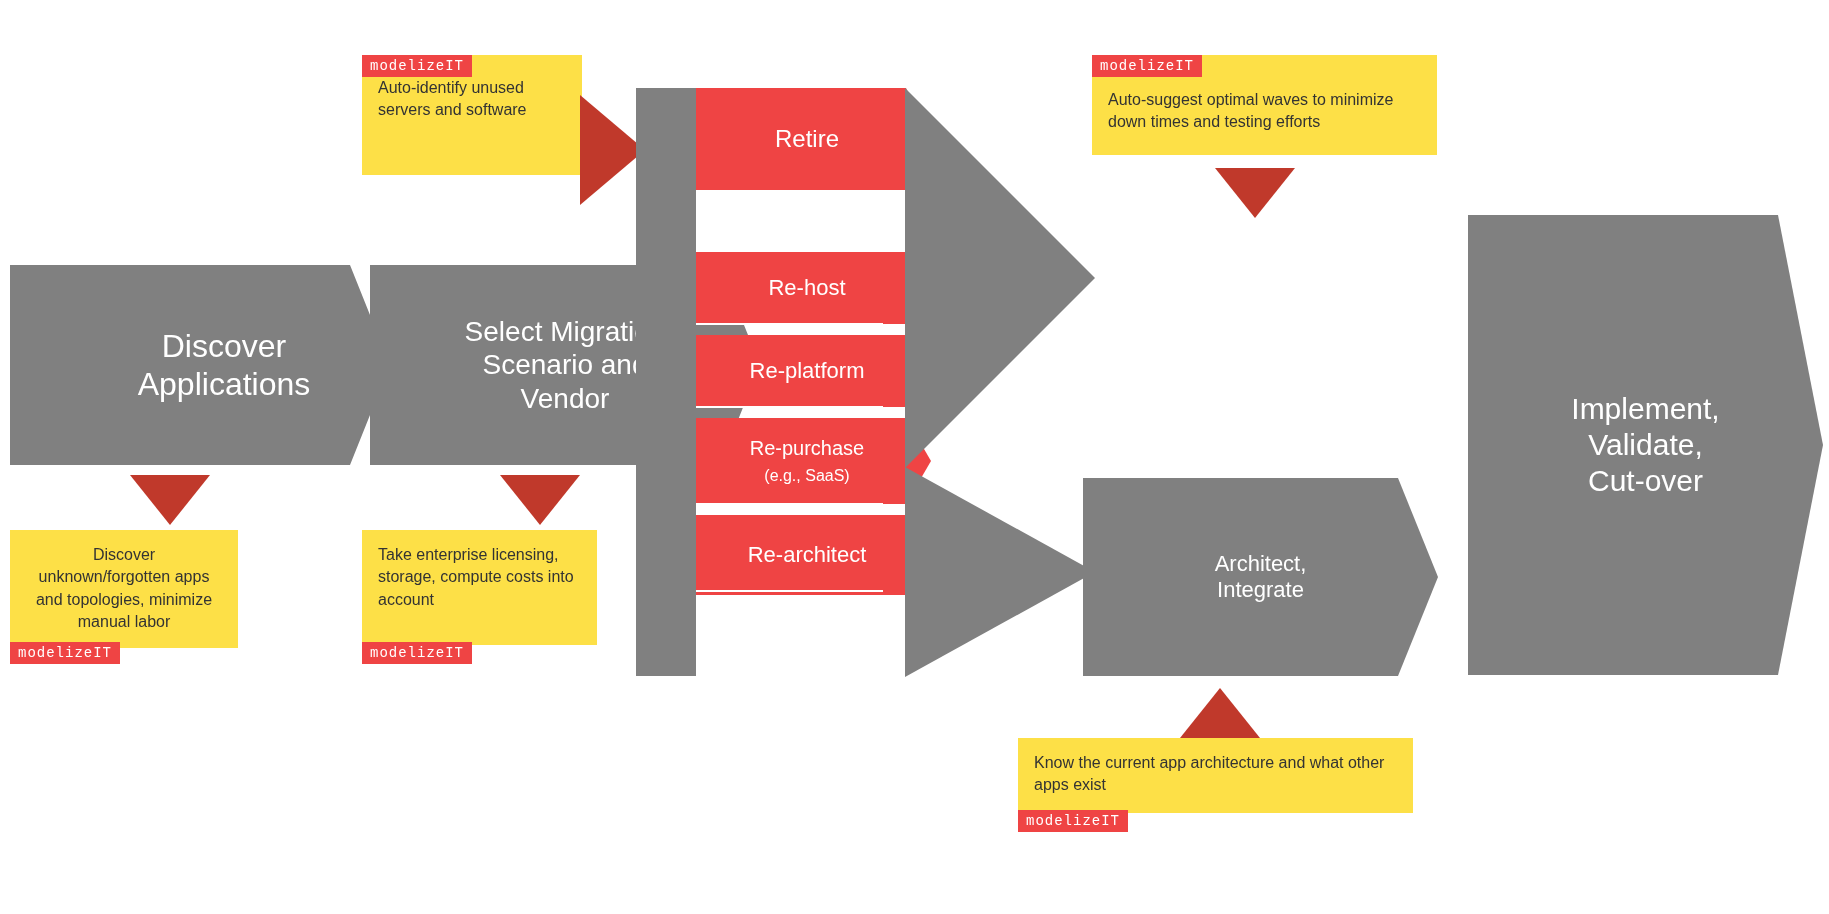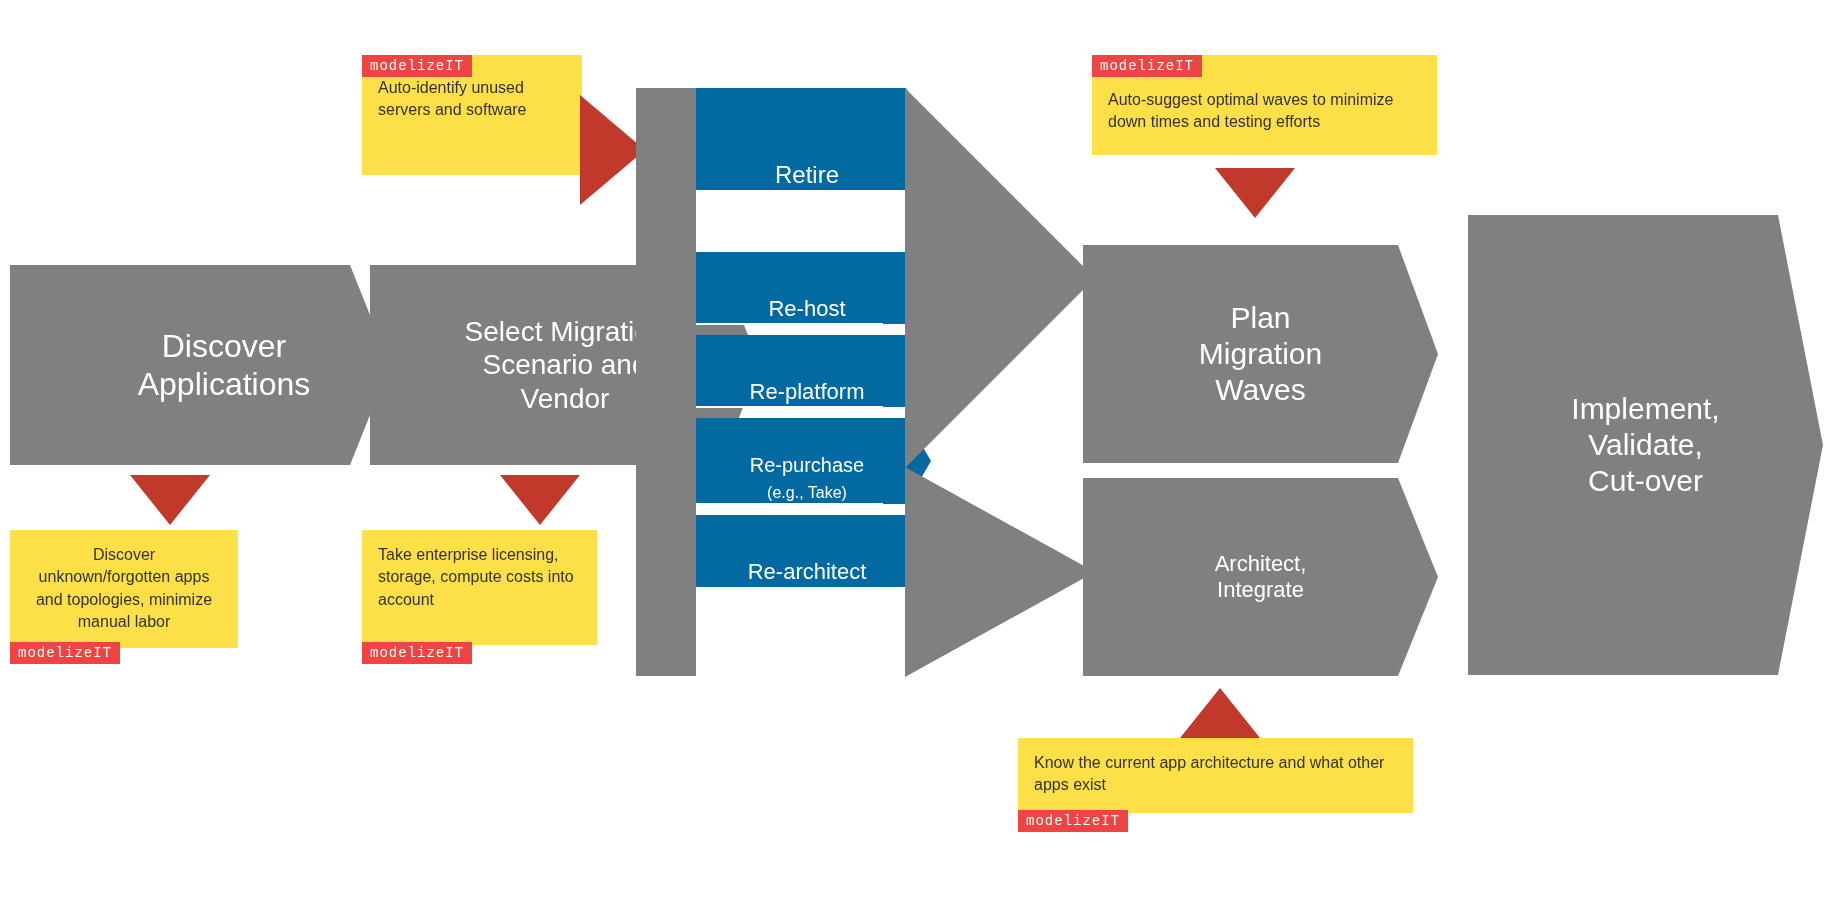--- a/index.html
+++ b/index.html
@@ -27,24 +27,24 @@
       justify-content: center;
       text-align: center;
       font-size: 28px;
       font-weight: 300;
       line-height: 1.2;
       position: absolute;
       clip-path: polygon(0 0, calc(100% - 40px) 0, 100% 50%, calc(100% - 40px) 100%, 0 100%);
     }
 
     .arrow-shape-small {
-      background: #0369a1;
+      background: #ef4444;
       color: #fff;
       display: flex;
-      align-items: flex-end;
+      align-items: center;
       justify-content: center;
       text-align: center;
       font-size: 20px;
       font-weight: 300;
       line-height: 1.3;
       position: absolute;
       clip-path: polygon(0 0, calc(100% - 25px) 0, 100% 50%, calc(100% - 25px) 100%, 0 100%);
     }
 
     
@@ -161,36 +161,33 @@
 
   <div class="arrow-shape-small" style="left:683px; top:252px; width:248px; height:72px; font-size:22px;">
     <span>Re-host</span>
   </div>
 
   <div class="arrow-shape-small" style="left:683px; top:335px; width:248px; height:72px; font-size:22px;">
     <span>Re-platform</span>
   </div>
 
   <div class="arrow-shape-small" style="left:683px; top:418px; width:248px; height:86px; font-size:20px;">
-    <span>Re-purchase<br><span style="font-size:16px;">(e.g., Take)</span></span>
-  </div>
-
-  <div class="arrow-shape-small" style="left:683px; top:515px; width:248px; height:72px; font-size:22px;">
+    <span>Re-purchase<br><span style="font-size:16px;">(e.g., SaaS)</span></span>
+  </div>
+
+  <div class="arrow-shape-small" style="left:683px; top:515px; width:248px; height:80px; font-size:22px;">
     <span>Re-architect</span>
   </div>
 
 
   <div style="position:absolute; left:683px; top:323px; width:200px; height:2px; background:#fff;"></div>
   <div style="position:absolute; left:683px; top:406px; width:200px; height:2px; background:#fff;"></div>
   <div style="position:absolute; left:683px; top:503px; width:200px; height:2px; background:#fff;"></div>
   <div style="position:absolute; left:683px; top:590px; width:200px; height:2px; background:#fff;"></div>
 
-  <div class="arrow-shape" style="left:1083px; top:245px; width:355px; height:218px; font-size:30px;">
-    <span>Plan<br>Migration<br>Waves</span>
-  </div>
 
   <div class="arrow-shape" style="left:1083px; top:478px; width:355px; height:198px; font-size:22px;">
     <span>Architect,<br>Integrate</span>
   </div>
 
   <div class="arrow-shape" style="left:1468px; top:215px; width:355px; height:460px; font-size:30px; clip-path: polygon(0 0, calc(100% - 45px) 0, 100% 50%, calc(100% - 45px) 100%, 0 100%);">
     <span>Implement,<br>Validate,<br>Cut-over</span>
   </div>
 
   <div class="red-triangle-up" style="left:1180px; top:688px;"></div>

